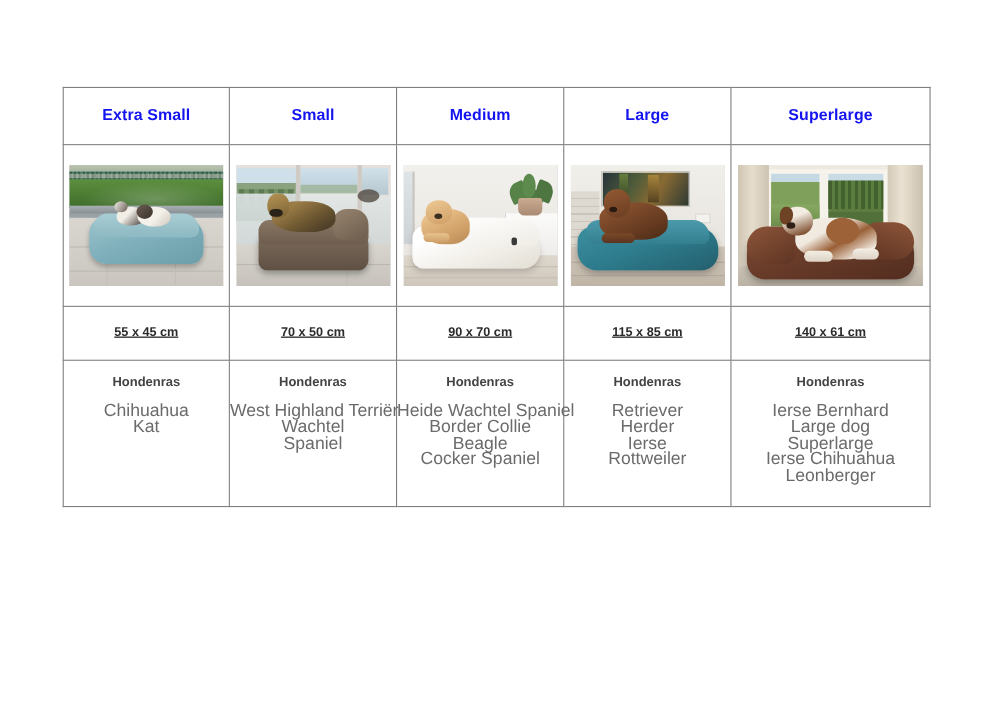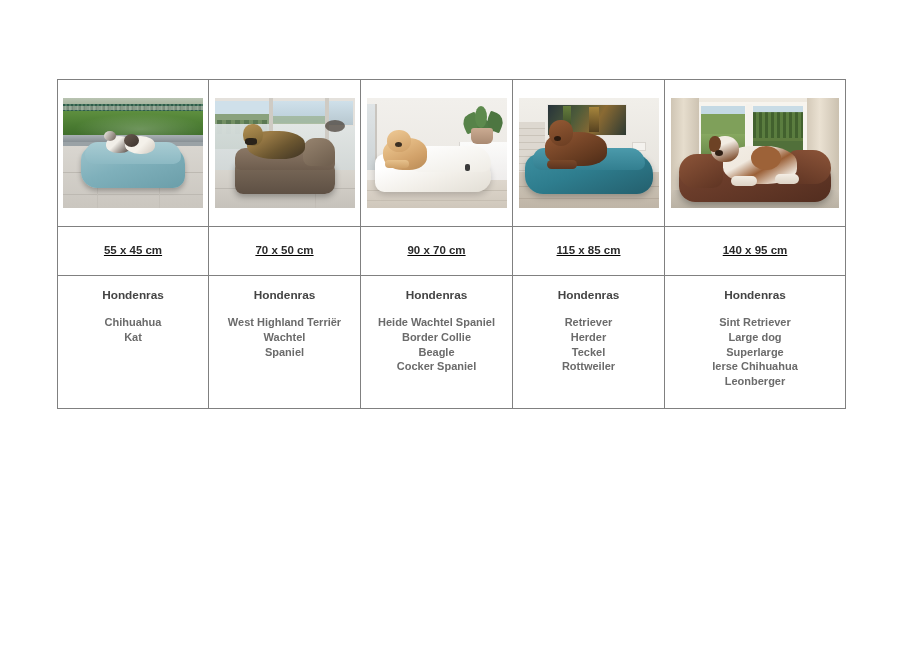--- a/index.html
+++ b/index.html
@@ -93,23 +93,22 @@
   }
   .breed-title {
     color: #444444;
     font-weight: bold;
     font-size: 11.8px;
     line-height: 1.2;
     margin-bottom: 13px;
   }
   .breed-list {
     color: #6b6b6b;
-    font-size: 11px;
+    font-size: 16px;
     line-height: 14.7px;
-    font-weight: bold;
   }
   .breed-list div { white-space: nowrap; }
 
   
 
   
   .p1-sky   { left:0; top:0; width:140px; height:9px; background:linear-gradient(#b9c4b2,#9fae96); }
   .p1-fence { left:0; top:6px; width:140px; height:8px;
               background:repeating-linear-gradient(90deg,#2f5c4a 0 2px,#4d7a63 2px 4px); }
   .p1-fence2{ left:0; top:8px; width:140px; height:4px;
@@ -321,20 +320,37 @@
   <table class="size-table">
     <colgroup>
       <col class="c1">
         <col class="c2">
         <col class="c3">
         <col class="c4">
         <col class="c5">
     </colgroup>
     <tbody>
 
+      <tr class="row-head">
+        <td>
+          <div class="head-label">Extra Small</div>
+        </td>
+        <td>
+          <div class="head-label">Small</div>
+        </td>
+        <td>
+          <div class="head-label">Medium</div>
+        </td>
+        <td>
+          <div class="head-label">Large</div>
+        </td>
+        <td>
+          <div class="head-label">Superlarge</div>
+        </td>
+      </tr>
 
       <tr class="row-photo">
 
         <td>
           <div class="photo-wrap">
             <div class="photo">
               <div class="p1-sky"></div>
               <div class="p1-fence"></div>
               <div class="p1-fence2"></div>
               <div class="p1-grass"></div>
@@ -470,21 +486,21 @@
         <td>
           <div class="dim-label">70 x 50 cm</div>
         </td>
         <td>
           <div class="dim-label">90 x 70 cm</div>
         </td>
         <td>
           <div class="dim-label">115 x 85 cm</div>
         </td>
         <td>
-          <div class="dim-label">140 x 95 cm</div>
+          <div class="dim-label">140 x 61 cm</div>
         </td>
       </tr>
 
       <tr class="row-breeds">
 
         <td>
           <div class="breed-block">
             <div class="breed-title">Hondenras</div>
             <div class="breed-list">
               <div>Chihuahua</div>
@@ -515,31 +531,31 @@
             </div>
           </div>
         </td>
 
         <td>
           <div class="breed-block">
             <div class="breed-title">Hondenras</div>
             <div class="breed-list">
               <div>Retriever</div>
               <div>Herder</div>
-              <div>Teckel</div>
+              <div>Ierse</div>
               <div>Rottweiler</div>
             </div>
           </div>
         </td>
 
         <td>
           <div class="breed-block">
             <div class="breed-title">Hondenras</div>
             <div class="breed-list">
-              <div>Sint Retriever</div>
+              <div>Ierse Bernhard</div>
               <div>Large dog</div>
               <div>Superlarge</div>
               <div>Ierse Chihuahua</div>
               <div>Leonberger</div>
             </div>
           </div>
         </td>
       </tr>
 
     </tbody>

